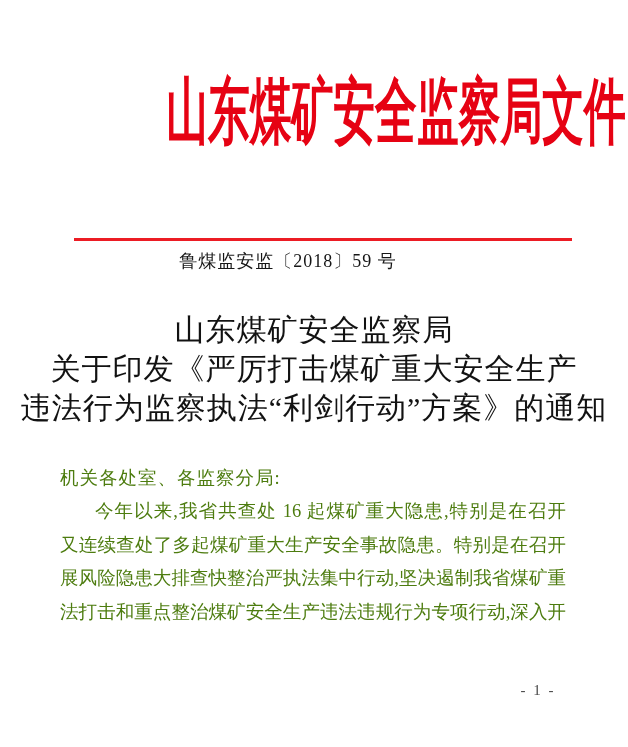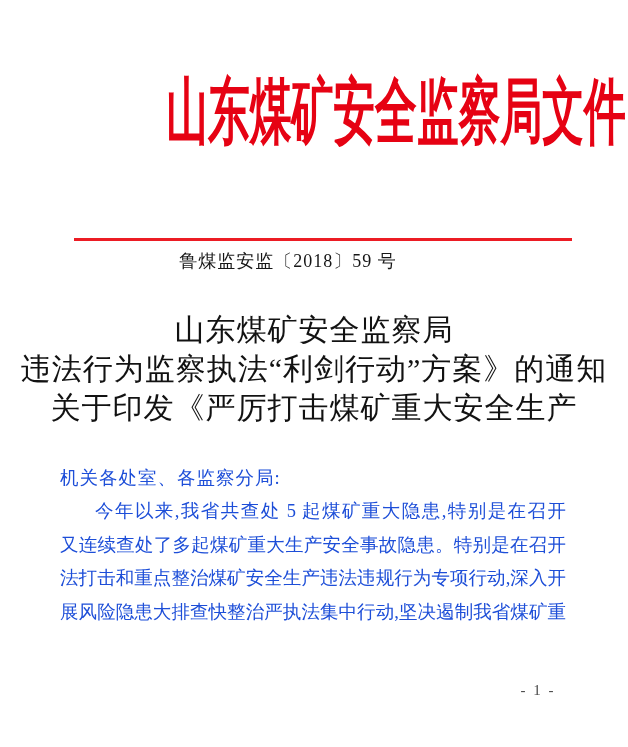--- a/index.html
+++ b/index.html
@@ -72,21 +72,21 @@
     letter-spacing: 1px;
   }
   
   .body-block {
     position: absolute;
     top: 462px;
     left: 60px;
     width: 506px;
     font-size: 18.5px;
     line-height: 33.4px;
-    color: #1d4ed8;
+    color: #4d7c0f;
   }
   .salutation {
     text-align: left;
     letter-spacing: 1px;
   }
   .para-line {
     text-align: justify;
     text-align-last: justify;
   }
   .para-line.indent {
@@ -113,27 +113,27 @@
   <div class="letterhead-title">
     <span class="stretch">山东煤矿安全监察局文件</span>
   </div>
 
   <div class="doc-number">鲁煤监安监〔2018〕59 号</div>
 
   <div class="red-rule"></div>
 
   <div class="subject">
     <div>山东煤矿安全监察局</div>
+    <div>关于印发《严厉打击煤矿重大安全生产</div>
     <div>违法行为监察执法“利剑行动”方案》的通知</div>
-    <div>关于印发《严厉打击煤矿重大安全生产</div>
   </div>
 
   <div class="body-block">
     <div class="salutation">机关各处室、各监察分局:</div>
-    <div class="para-line indent">今年以来,我省共查处 5 起煤矿重大隐患,特别是在召开</div>
+    <div class="para-line indent">今年以来,我省共查处 16 起煤矿重大隐患,特别是在召开</div>
     <div class="para-line">又连续查处了多起煤矿重大生产安全事故隐患。特别是在召开</div>
+    <div class="para-line">展风险隐患大排查快整治严执法集中行动,坚决遏制我省煤矿重</div>
     <div class="para-line">法打击和重点整治煤矿安全生产违法违规行为专项行动,深入开</div>
-    <div class="para-line">展风险隐患大排查快整治严执法集中行动,坚决遏制我省煤矿重</div>
   </div>
 
   <div class="page-number">- 1 -</div>
 
 </div>
 
 </body></html>

